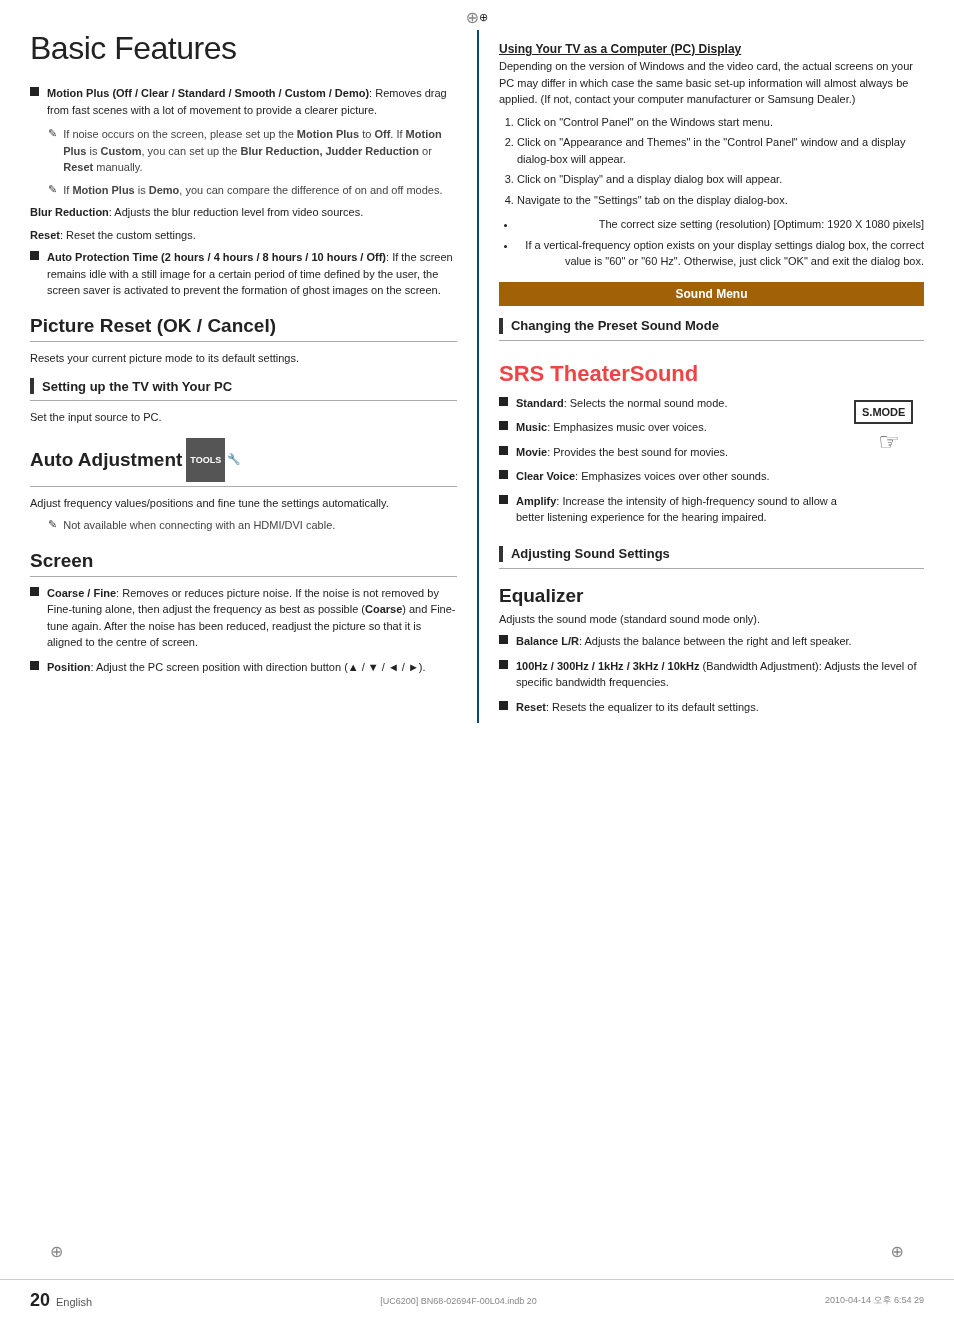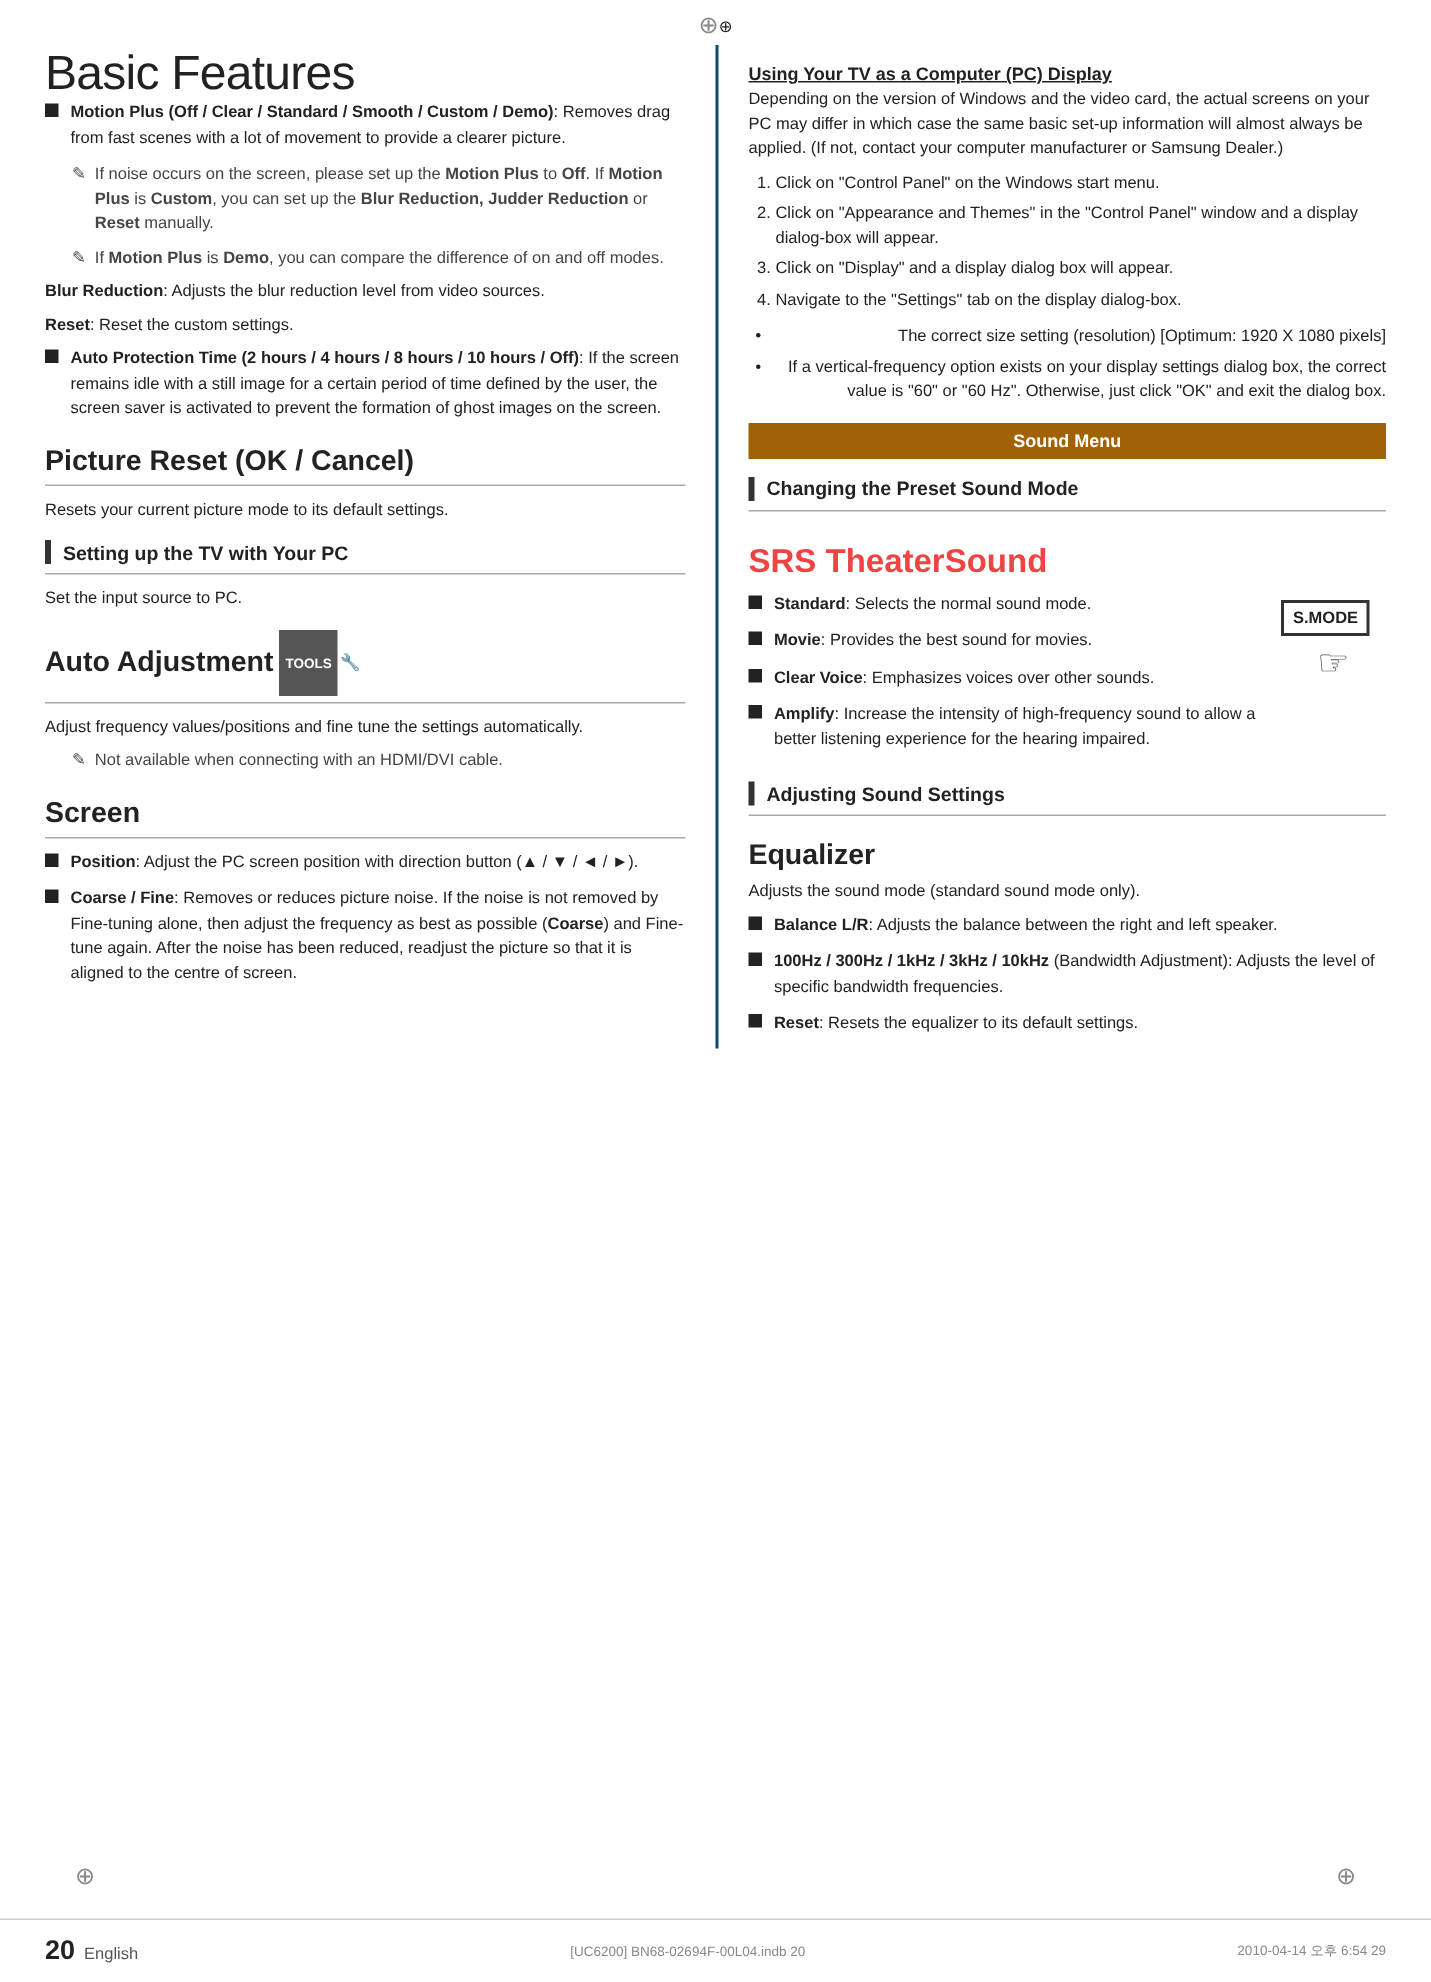--- a/index.html
+++ b/index.html
@@ -62,20 +62,21 @@
     }
     .right-col {
       width: 460px;
       padding-left: 20px;
       border-left: 2px solid #0c4a6e;
     }
     h1.page-title {
       font-size: 32px;
       font-weight: 300;
       color: #222;
+      margin-bottom: 18px;
       letter-spacing: -0.5px;
     }
     .bullet-item {
       display: flex;
       align-items: flex-start;
       margin-bottom: 8px;
     }
     .bullet-square {
       display: inline-block;
       width: 9px;
@@ -323,28 +324,28 @@
         <span class="note-icon">✎</span>
         <div class="note-content">Not available when connecting with an HDMI/DVI cable.</div>
       </div>
 
       <div class="section-title">Screen</div>
       <hr class="section-divider">
 
       <div class="bullet-item">
         <span class="bullet-square"></span>
         <div class="bullet-content">
+          <b>Coarse / Fine</b>: Removes or reduces picture noise. If the noise is not removed by Fine-tuning alone, then adjust the frequency as best as possible (<b>Coarse</b>) and Fine-tune again. After the noise has been reduced, readjust the picture so that it is aligned to the centre of screen.
+        </div>
+      </div>
+
+      <div class="bullet-item">
+        <span class="bullet-square"></span>
+        <div class="bullet-content">
           <b>Position</b>: Adjust the PC screen position with direction button (▲ / ▼ / ◄ / ►).
-        </div>
-      </div>
-
-      <div class="bullet-item">
-        <span class="bullet-square"></span>
-        <div class="bullet-content">
-          <b>Coarse / Fine</b>: Removes or reduces picture noise. If the noise is not removed by Fine-tuning alone, then adjust the frequency as best as possible (<b>Coarse</b>) and Fine-tune again. After the noise has been reduced, readjust the picture so that it is aligned to the centre of screen.
         </div>
       </div>
 
     </div>
 
     <div class="right-col">
 
       <div class="subsection-title" style="font-size:12px;text-decoration:underline;">Using Your TV as a Computer (PC) Display</div>
       <div class="body-text">Depending on the version of Windows and the video card, the actual screens on your PC may differ in which case the same basic set-up information will almost always be applied. (If not, contact your computer manufacturer or Samsung Dealer.)</div>
 
@@ -368,20 +369,24 @@
       </div>
       <hr class="section-divider">
 
       <div class="srs-title">SRS TheaterSound</div>
 
       <div class="srs-content">
         <div class="srs-list">
           <div class="bullet-item">
             <span class="bullet-square"></span>
             <div class="bullet-content"><b>Standard</b>: Selects the normal sound mode.</div>
+          </div>
+          <div class="bullet-item">
+            <span class="bullet-square"></span>
+            <div class="bullet-content"><b>Music</b>: Emphasizes music over voices.</div>
           </div>
           <div class="bullet-item">
             <span class="bullet-square"></span>
             <div class="bullet-content"><b>Movie</b>: Provides the best sound for movies.</div>
           </div>
           <div class="bullet-item">
             <span class="bullet-square"></span>
             <div class="bullet-content"><b>Clear Voice</b>: Emphasizes voices over other sounds.</div>
           </div>
           <div class="bullet-item">

